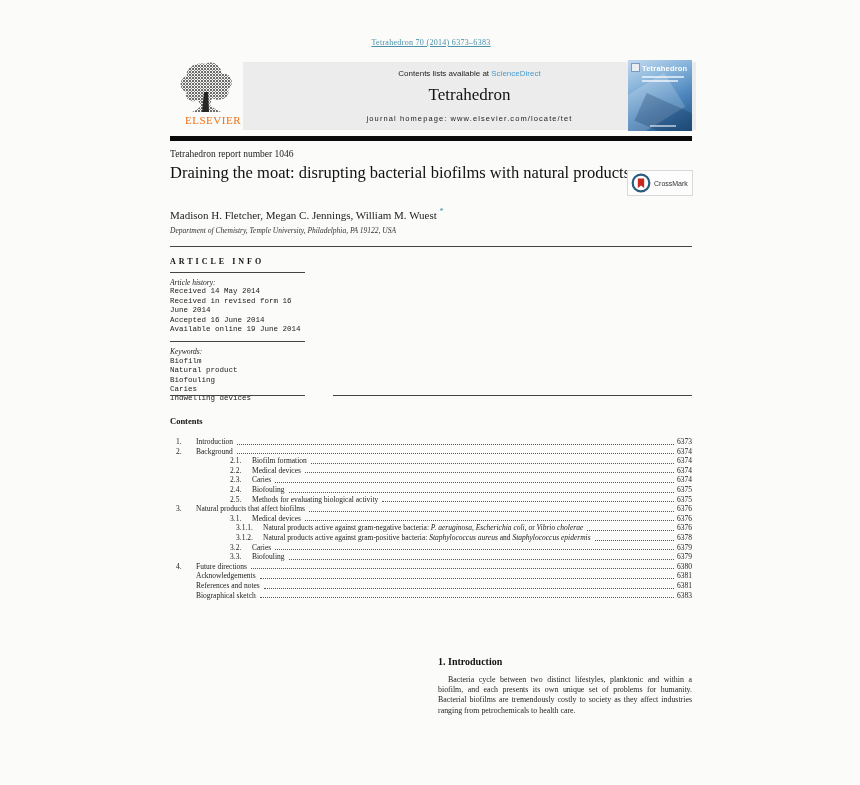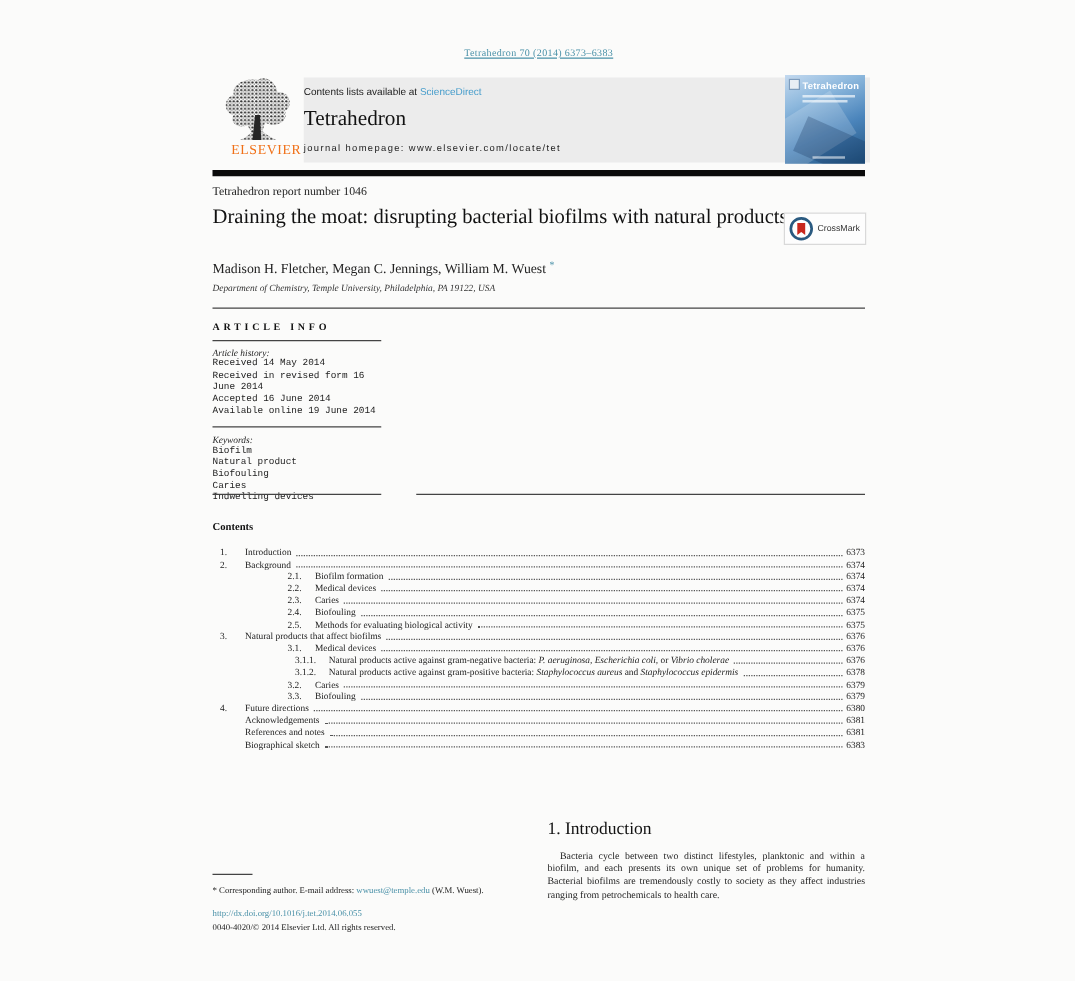--- a/index.html
+++ b/index.html
@@ -12,21 +12,21 @@
   .content{position:absolute;left:170px;width:522px;}
 
   
   .citation{top:38px;text-align:center;font-size:8px;color:#4a91a8;letter-spacing:.3px;text-decoration:underline;}
 
   
   .header{top:60px;height:73px;}
   .elsevier-logo{position:absolute;left:1px;top:2px;width:70px;height:70px;cursor:pointer;}
   .elsevier-logo svg{display:block;margin:0 auto;}
   .elsevier-word{font-family:"Liberation Serif",serif;color:#f07017;font-size:11px;letter-spacing:.5px;text-align:right;margin-top:-2px;font-weight:normal;}
-  .header-box{position:absolute;left:73px;top:2px;width:453px;height:68px;background:#ececec;text-align:left;}
+  .header-box{position:absolute;left:73px;top:2px;width:453px;height:68px;background:#ececec;text-align:center;}
   .contents-line{font-family:"Liberation Sans",sans-serif;font-size:8px;margin-top:7px;color:#222;}
   .sd{color:#459ccb;text-decoration:none;cursor:pointer;}
   .journal-name{font-size:17px;margin-top:7px;color:#111;}
   .homepage-line{font-family:"Liberation Sans",sans-serif;font-size:7.5px;letter-spacing:1.1px;margin-top:9px;color:#222;cursor:pointer;}
   .cover{position:absolute;left:458px;top:0px;width:64px;height:71px;background:linear-gradient(155deg,#c3d9ef 0%,#8db8dd 28%,#4a84bb 62%,#21537f 100%);overflow:hidden;cursor:pointer;}
   .cover-facet{position:absolute;background:rgba(255,255,255,.18);}
   .cover-facet.f1{width:70px;height:40px;left:-18px;top:28px;transform:rotate(-32deg);}
   .cover-facet.f2{width:60px;height:30px;left:10px;top:44px;transform:rotate(24deg);background:rgba(10,40,80,.25);}
   .cover-box-icon{position:absolute;left:3px;top:3px;width:7px;height:7px;background:#e9eef4;border:1px solid #7d9cbd;}
   .cover-title{position:absolute;left:14px;top:4px;color:#fff;font-family:"Liberation Sans",sans-serif;font-size:7.5px;font-weight:bold;letter-spacing:.2px;}
@@ -67,21 +67,21 @@
   .level-1 .toc-num{margin-left:6px;width:20px;}
   .level-2 .toc-num{margin-left:60px;width:22px;}
   .level-3 .toc-num{margin-left:66px;width:27px;}
   .toc-label{flex:none;white-space:nowrap;}
   .toc-label i{font-style:italic;}
   .toc-leader{flex:1;border-bottom:1px dotted #555;align-self:flex-end;margin:0 3px 2px 4px;min-width:10px;}
   .toc-page{flex:none;text-align:right;}
 
   
   .intro-col{top:656px;left:438px;width:254px;}
-  .intro-heading{font-size:14px;font-weight:normal;color:#111;}
+  .intro-heading{font-size:10px;font-weight:bold;color:#111;}
   .intro-para{font-size:7.9px;line-height:10.2px;text-align:justify;margin:8px 0 0 0;text-indent:10px;color:#1e1e1e;}
 
   
   .footnote-area{top:699px;left:170px;width:258px;}
   .fn-rule{width:32px;height:1px;background:#444;margin-bottom:8px;}
   .fn-line{font-size:7px;color:#222;}
   .teal{color:#4a91a8;text-decoration:none;cursor:pointer;}
   .doi{display:block;font-size:7px;margin-top:11px;}
   .copyright{font-size:7px;margin-top:3px;color:#222;}
 </style>
@@ -297,20 +297,14 @@
         <span class="toc-leader"></span>
         <span class="toc-page">6383</span>
       </div>
     </div>
 
   <div class="intro-col" style="position:absolute;">
     <div class="intro-heading">1. Introduction</div>
     <p class="intro-para">Bacteria cycle between two distinct lifestyles, planktonic and within a biofilm, and each presents its own unique set of problems for humanity. Bacterial biofilms are tremendously costly to society as they affect industries ranging from petrochemicals to health care.</p>
   </div>
 
-  <div class="footnote-area" style="position:absolute;">
-    <div class="fn-rule"></div>
-    <div class="fn-line"><span>* Corresponding author. E-mail address: </span><a class="teal">wwuest@temple.edu</a><span> (W.M. Wuest).</span></div>
-    <a class="doi teal">http://dx.doi.org/10.1016/j.tet.2014.06.055</a>
-    <div class="copyright">0040-4020/© 2014 Elsevier Ltd. All rights reserved.</div>
-  </div>
 
 </div>
 
 </body></html>

